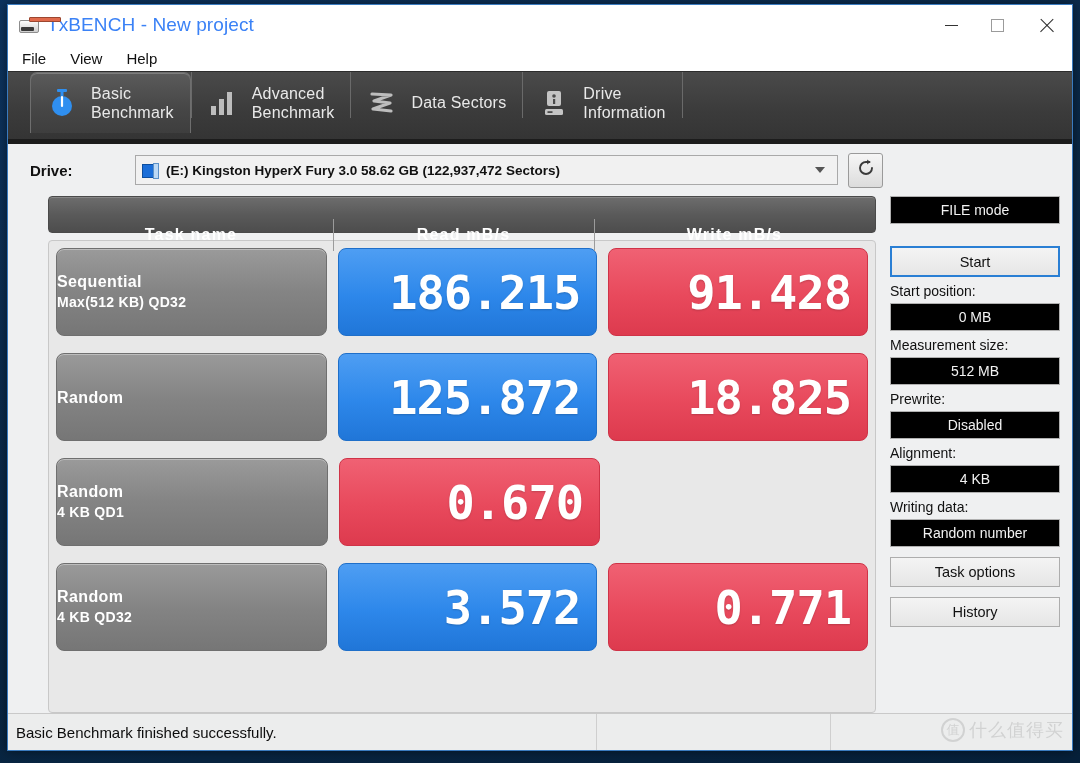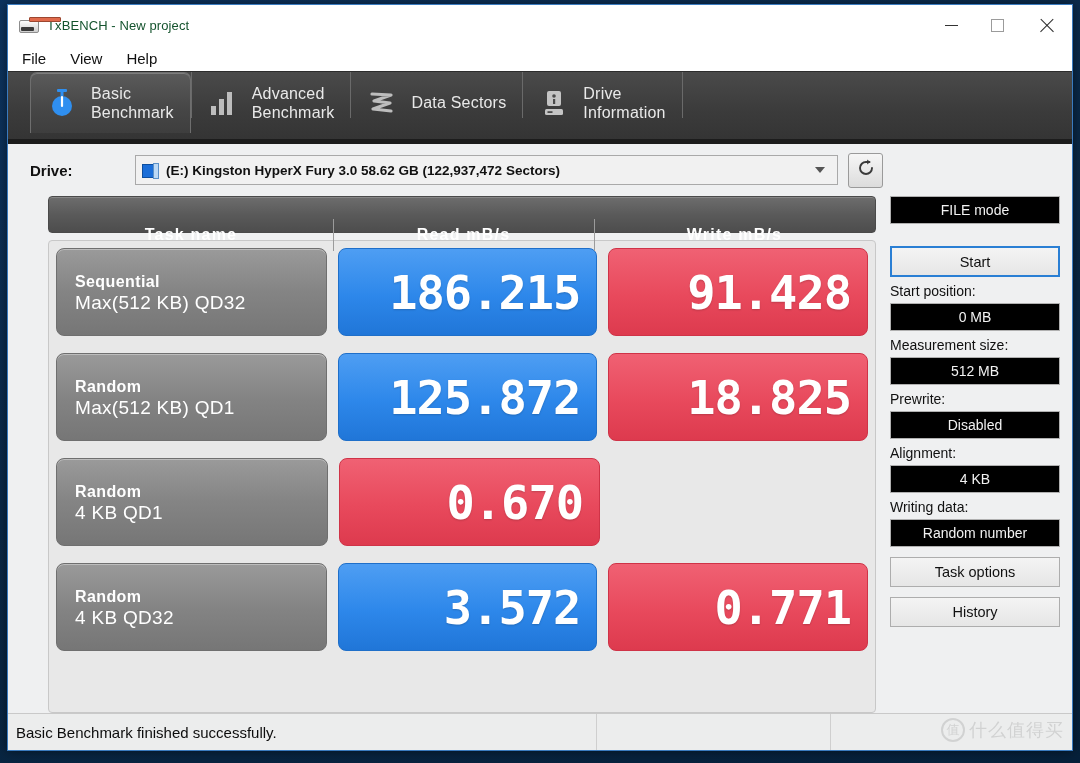--- a/index.html
+++ b/index.html
@@ -70,22 +70,22 @@
   }
   .title-icon .tab {
     position: absolute;
     left: 11px; top: 2px;
     width: 9px; height: 5px;
     background: #e06a4c;
     border: 1px solid #9c4730;
     border-radius: 1px;
   }
   .title-text {
-    font-size: 13px;
-    color: #14532d;
+    font-size: 19px;
+    color: #3b82f6;
     letter-spacing: .1px;
     white-space: nowrap;
   }
   .winbtns {
     position: absolute;
     right: 0;
     top: 0;
     height: 40px;
     display: flex;
   }
@@ -346,34 +346,33 @@
   .cell-name {
     width: 272px;
     height: 88px;
     background: linear-gradient(#9a9a9a, #848484 50%, #767676);
     border: 1px solid #6f6f6f;
     border-radius: 8px;
     box-sizing: border-box;
     display: flex;
     flex-direction: column;
     justify-content: center;
-    padding-left: 18px;
     box-shadow: inset 0 1px 0 rgba(255,255,255,.35);
     margin-right: 11px;
   }
   .cell-name .l1 {
     font-size: 16px;
     font-weight: bold;
     color: #ffffff;
     letter-spacing: .4px;
     line-height: 21px;
   }
   .cell-name .l2 {
-    font-size: 19px;
-    font-weight: normal;
+    font-size: 14px;
+    font-weight: bold;
     color: #ffffff;
     letter-spacing: .3px;
     line-height: 21px;
   }
   .cell-val {
     height: 88px;
     border-radius: 8px;
     box-sizing: border-box;
     display: flex;
     align-items: center;
@@ -620,21 +619,20 @@
               <div class="l1">Sequential</div>
               <div class="l2">Max(512 KB) QD32</div>
             </div>
             <div class="cell-val read">186.215</div>
             <div class="cell-val write">91.428</div>
           </div>
 
           <div class="trow">
             <div class="cell-name">
               <div class="l1">Random</div>
-              <div class="l2">Max(512 KB) QD1</div>
             </div>
             <div class="cell-val read">125.872</div>
             <div class="cell-val write">18.825</div>
           </div>
 
           <div class="trow">
             <div class="cell-name">
               <div class="l1">Random</div>
               <div class="l2">4 KB QD1</div>
             </div>

